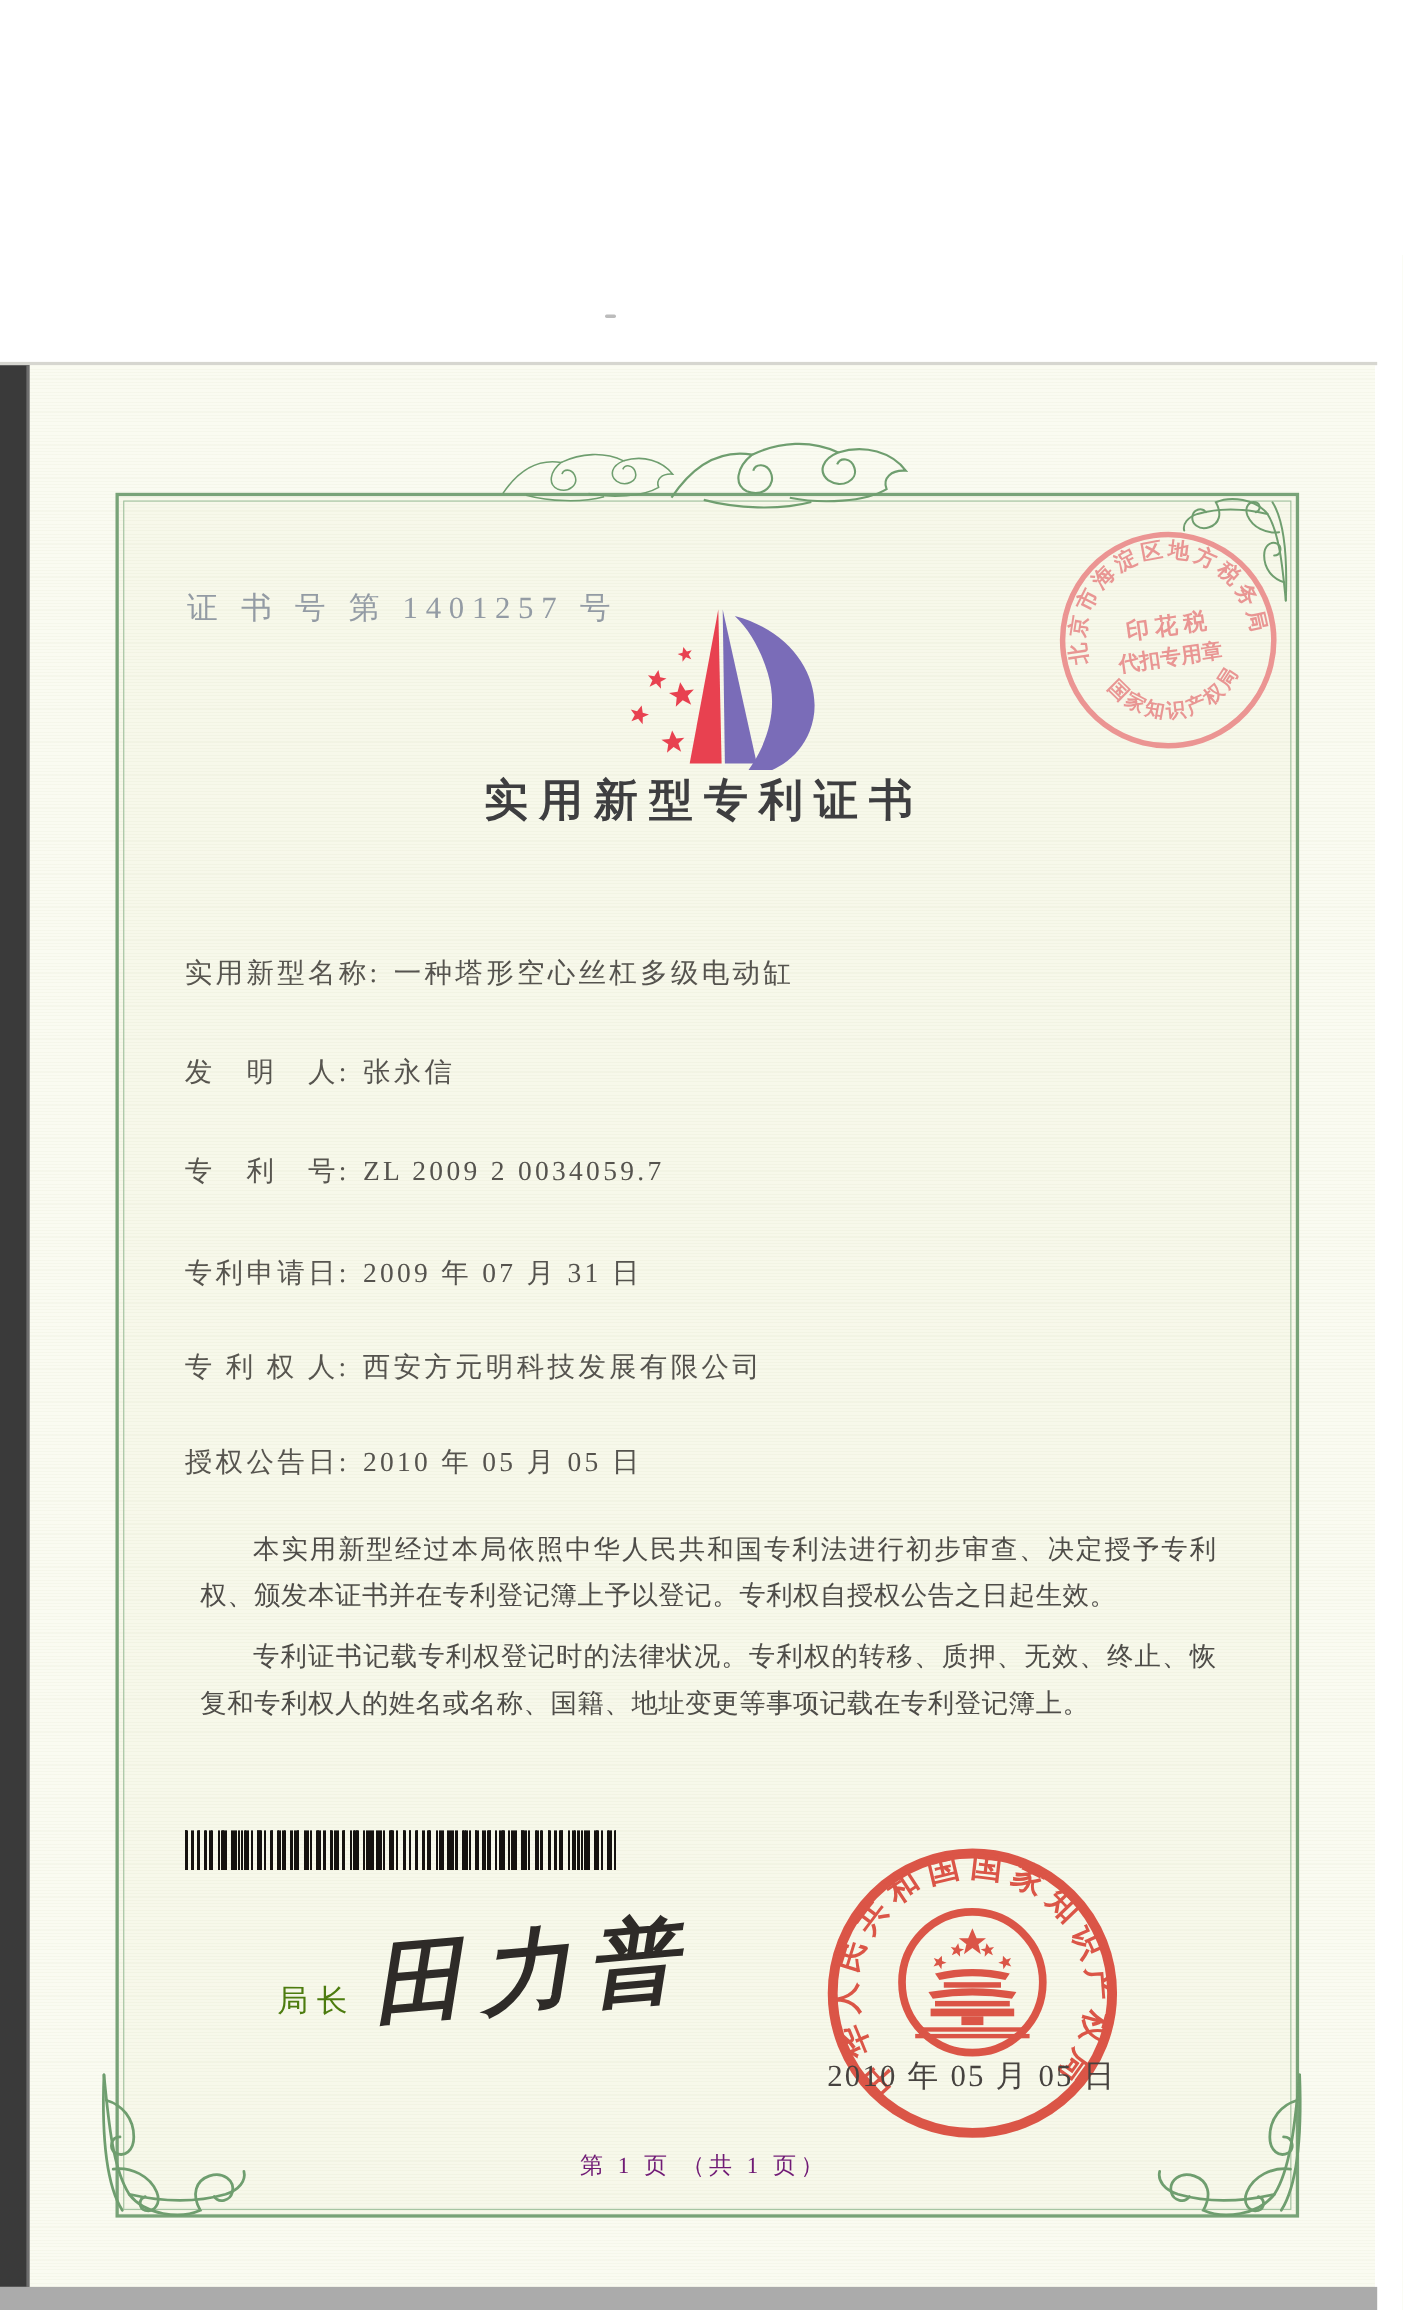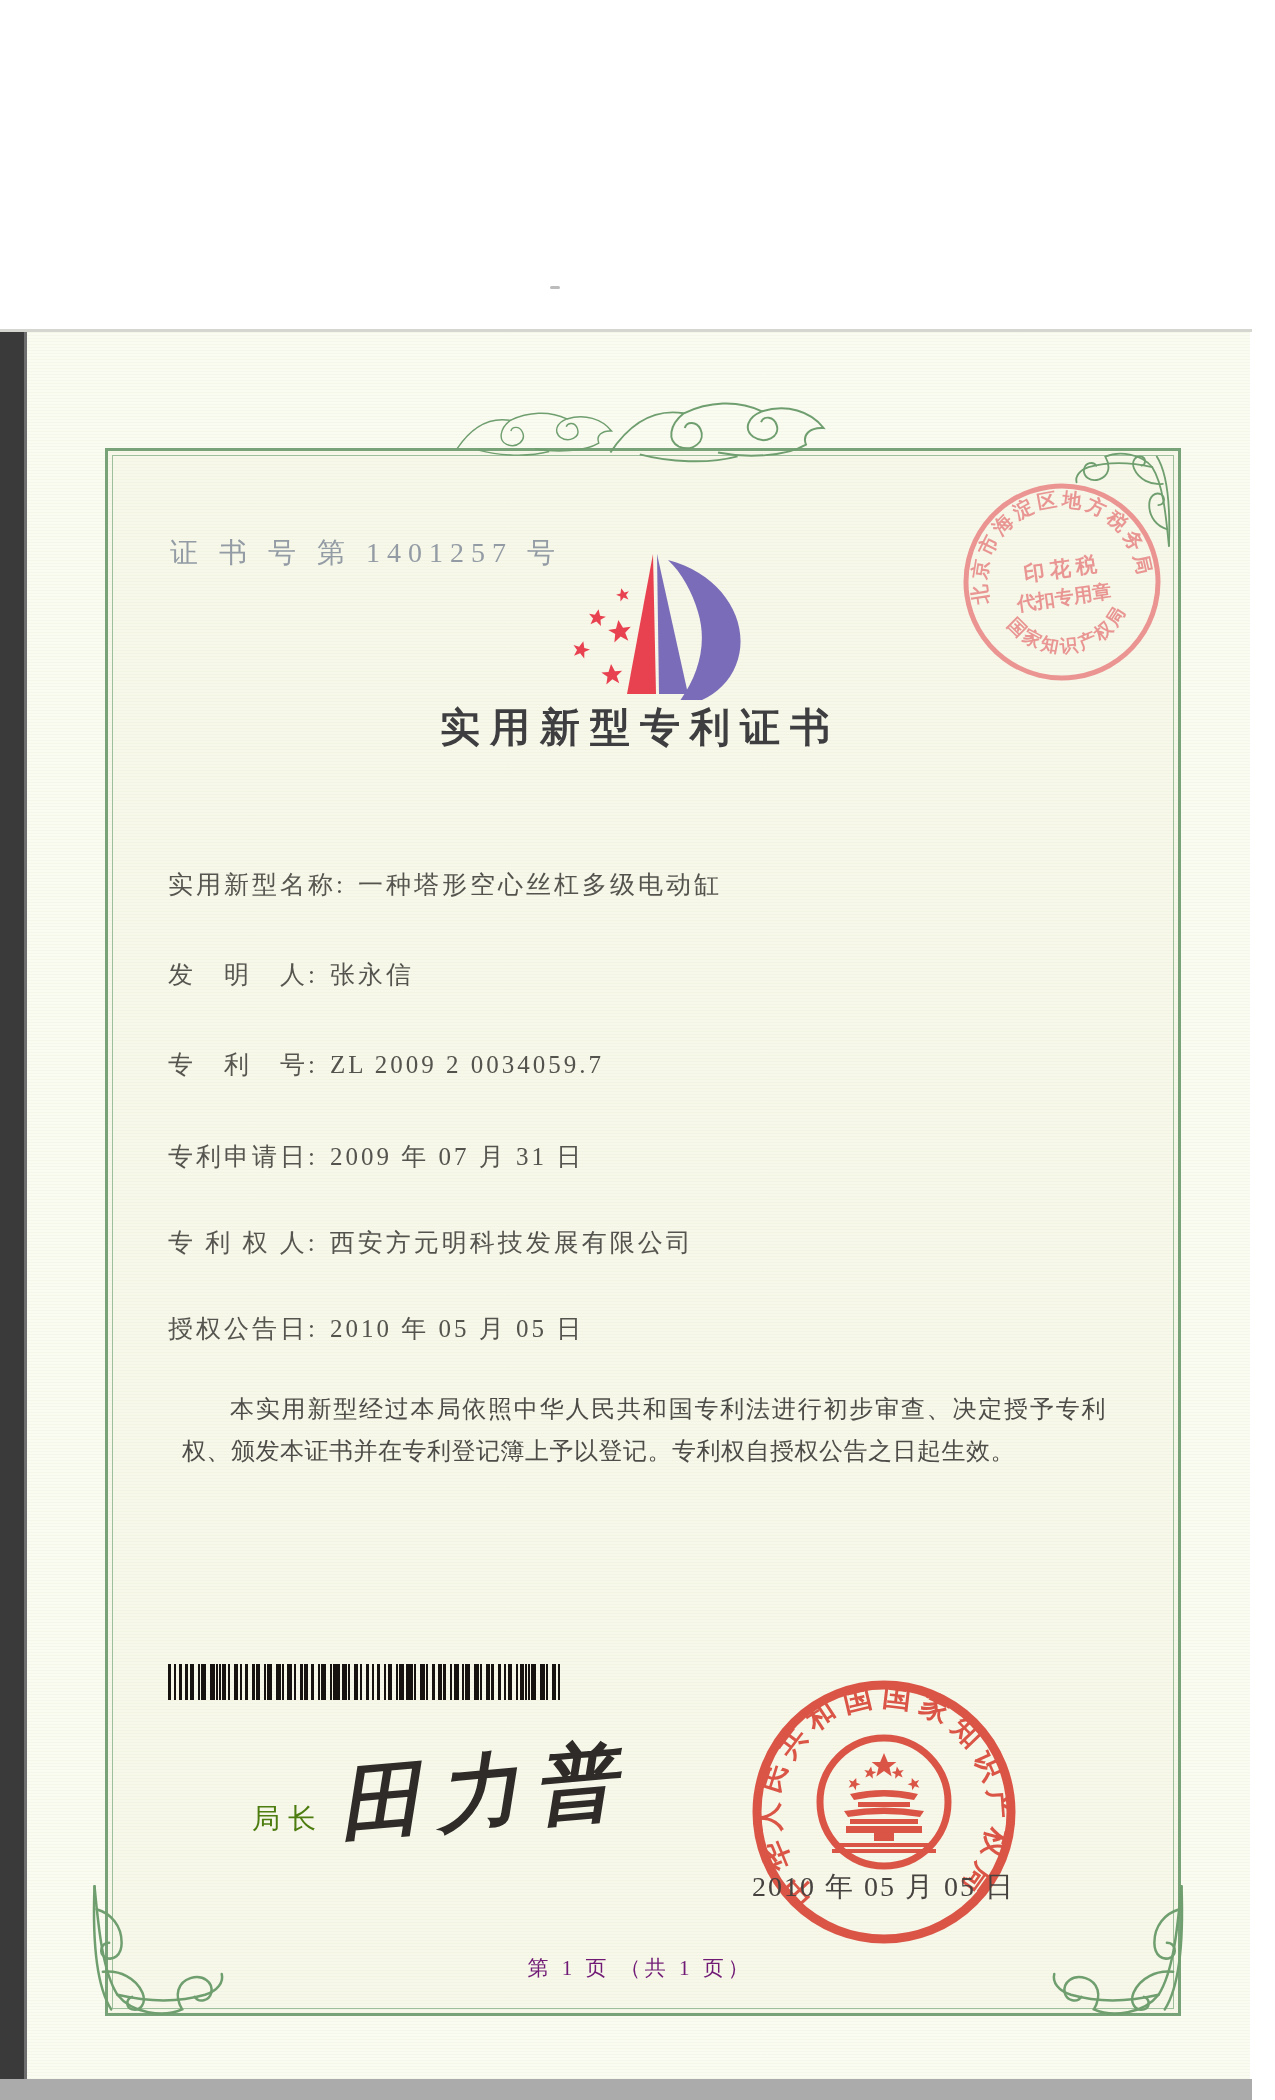--- a/index.html
+++ b/index.html
@@ -159,20 +159,21 @@
   </div>
   <div class="abs field f4">
     <span>专 利 权 人:</span><span class="val">西安方元明科技发展有限公司</span>
   </div>
   <div class="abs field f5">
     <span>授权公告日:</span><span class="val">2010 年 05 月 05 日</span>
   </div>
 
   <div class="abs paras">
     <p>本实用新型经过本局依照中华人民共和国专利法进行初步审查、决定授予专利权、颁发本证书并在专利登记簿上予以登记。专利权自授权公告之日起生效。</p>
+    <p>专利证书记载专利权登记时的法律状况。专利权的转移、质押、无效、终止、恢复和专利权人的姓名或名称、国籍、地址变更等事项记载在专利登记簿上。</p>
   </div>
 
   <div class="abs barcode"></div>
 
   <div class="abs sig-label">局长</div>
   <div class="abs sig-name">田力普</div>
 
   <svg class="abs seal-box" viewBox="0 0 272 272">
     <circle cx="136" cy="136" r="127" fill="none" stroke="#d9493b" stroke-width="9"></circle>
     <path id="sealArc" d="M67.9,217.2 A106,106 0 1 1 204.1,217.2" fill="none"></path>

